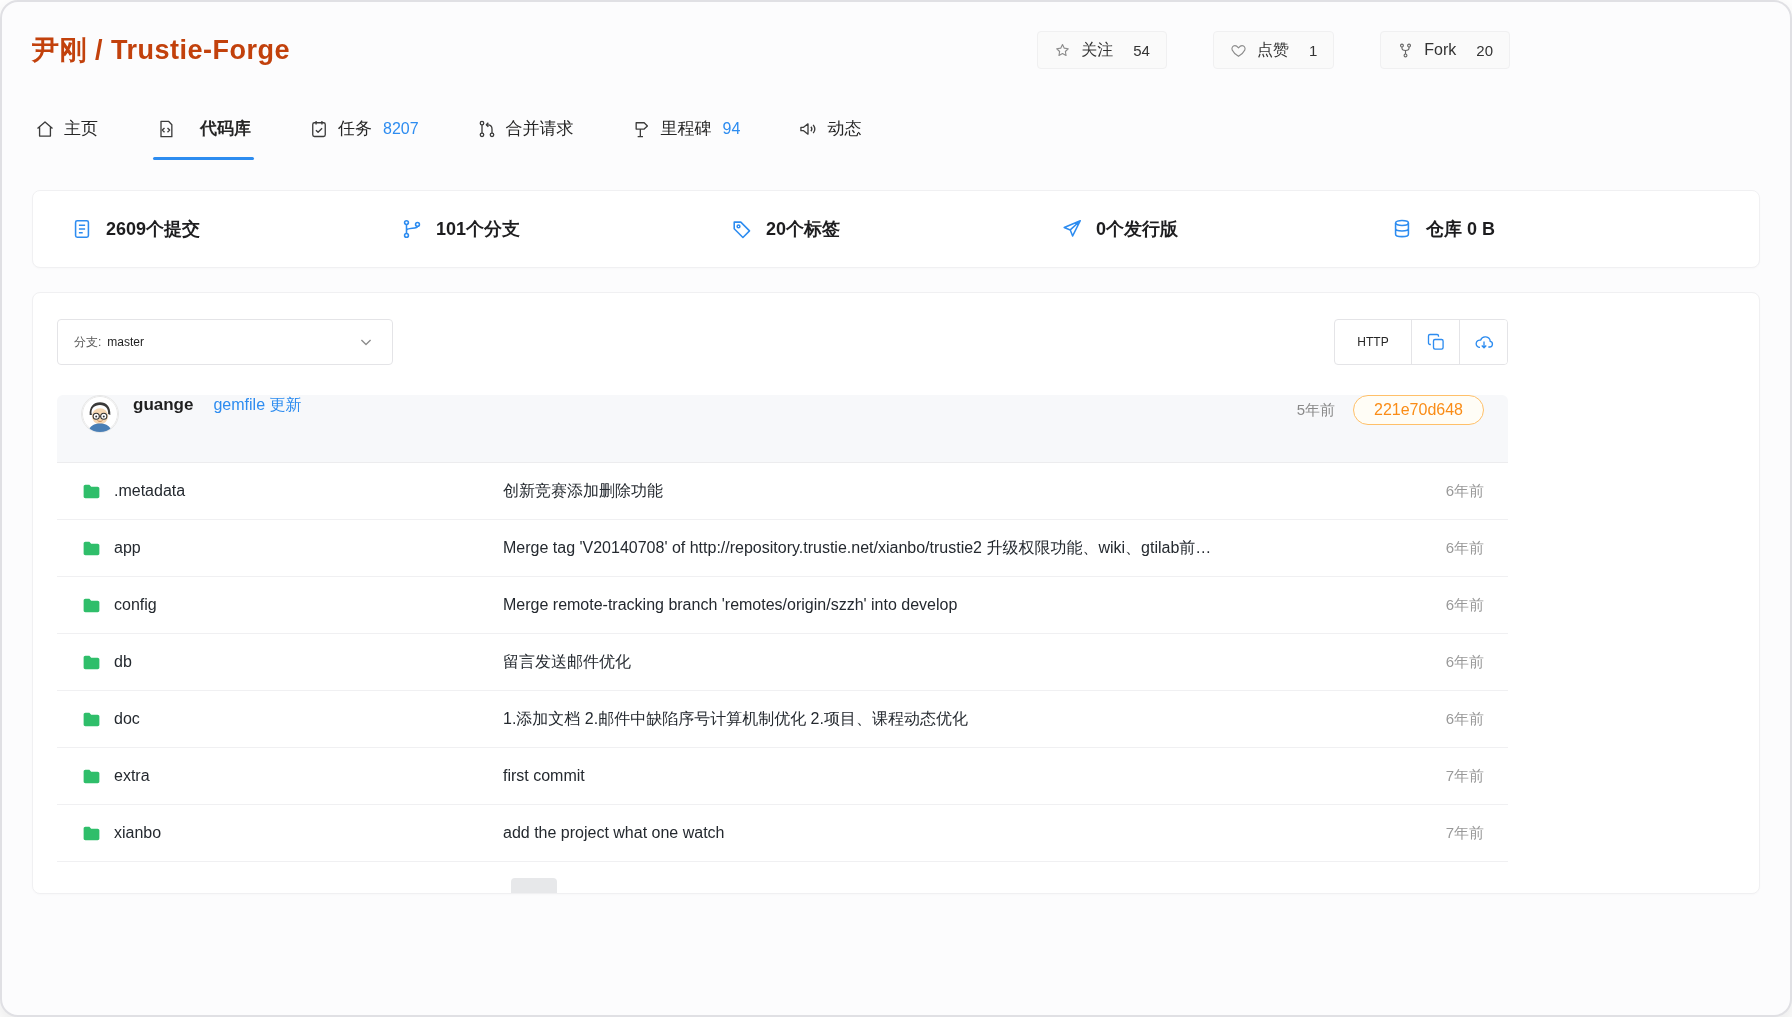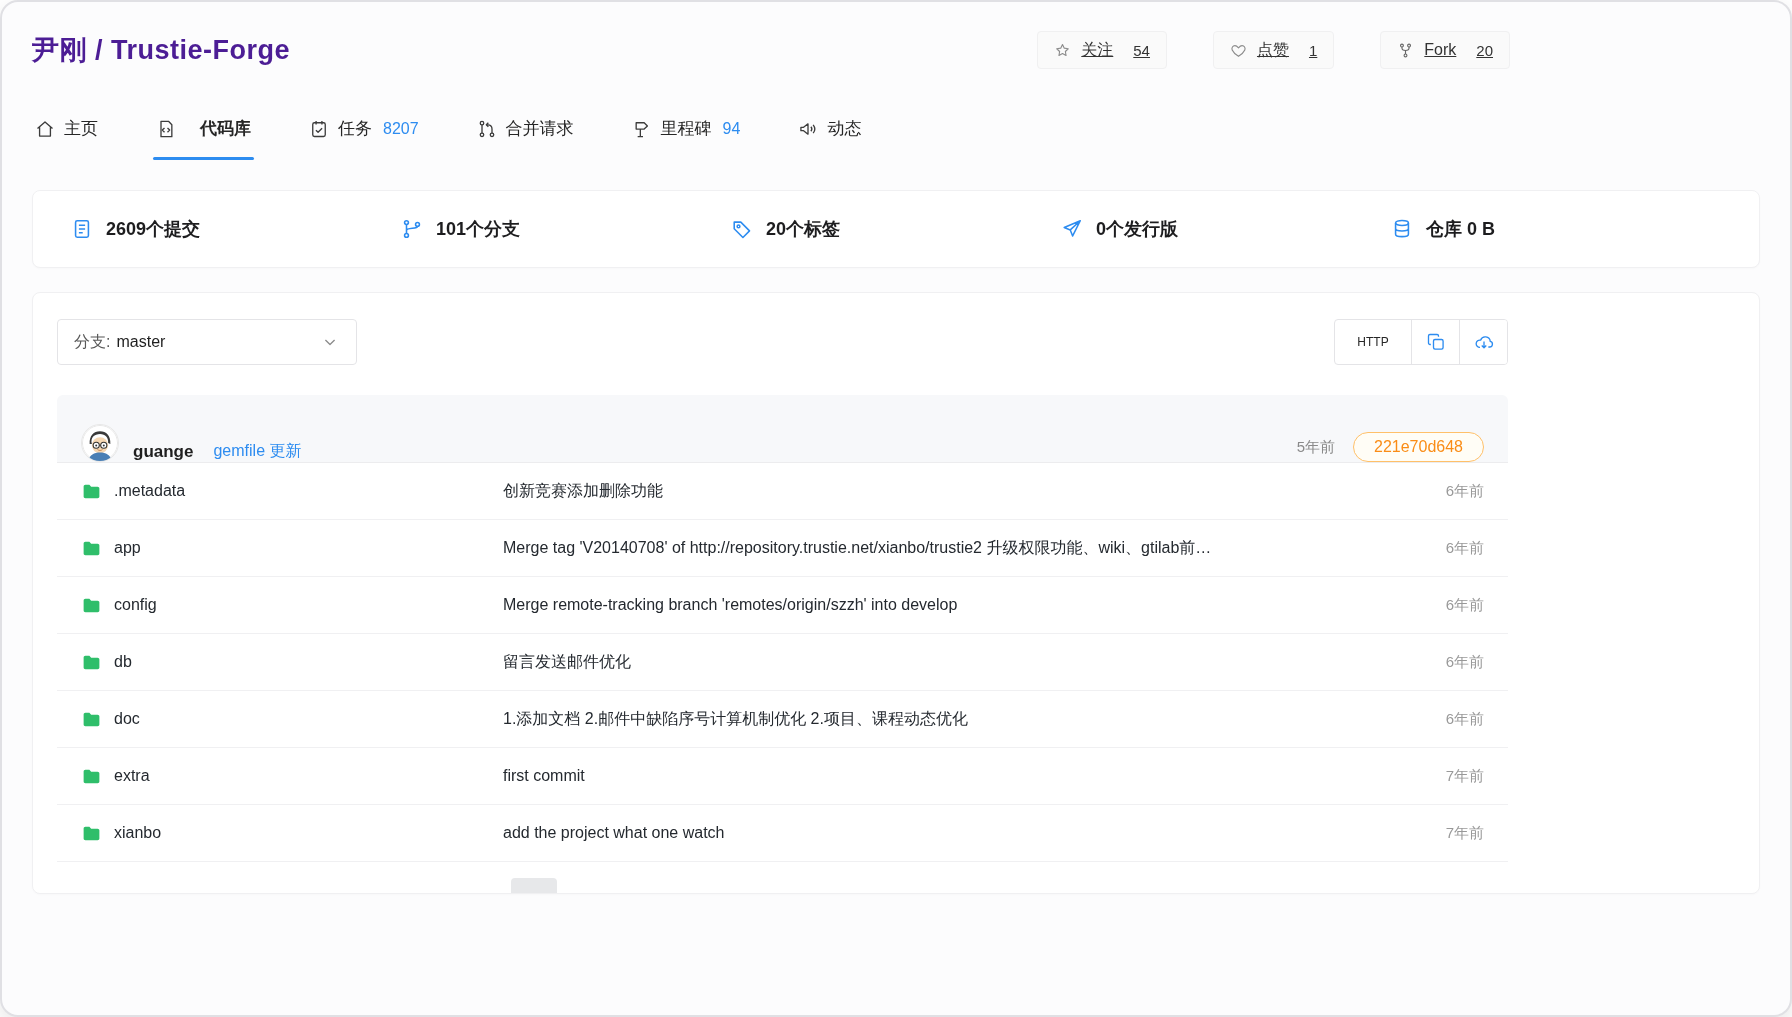--- a/index.html
+++ b/index.html
@@ -5,24 +5,24 @@
   * { margin:0; padding:0; box-sizing:border-box; }
   html,body { width:1792px; height:1017px; background:#ffffff; font-family:"Liberation Sans","DejaVu Sans",sans-serif; }
   .frame{
     position:absolute; inset:0;
     border:2px solid #e0e0e4; border-radius:18px;
     background:#fcfcfd; overflow:hidden;
     box-shadow:0 8px 22px rgba(0,0,0,.10);
   }
   
   .header{ height:78px; display:flex; align-items:center; justify-content:space-between; padding:18px 280px 0 30px; }
-  .page-title{ font-size:27px; font-weight:600; color:#4c1d95; letter-spacing:.5px; }
+  .page-title{ font-size:27px; font-weight:600; color:#c2410c; letter-spacing:.5px; }
   .header-actions{ display:flex; gap:46px; align-items:center; }
   .hbtn{ display:flex; align-items:center; gap:10px; height:38px; padding:0 16px;
-         background:#fafafa; border:1px solid #f0f0f1; border-radius:4px; cursor:pointer; font-size:16px; color:#333;text-decoration:underline; }
+         background:#fafafa; border:1px solid #f0f0f1; border-radius:4px; cursor:pointer; font-size:16px; color:#333; }
   .hbtn .count{ margin-left:10px; font-size:15px; color:#333; }
   .ic{ width:20px; height:20px; display:block; }
   .ic-sm{ width:17px; height:17px; display:block; }
   .gray-ic{ color:#8c8c8c; }
   .mid-ic{ color:#666; }
   
   .tabs{ height:84px; display:flex; align-items:flex-end; padding:0 30px; gap:52px; }
   .tab{ position:relative; display:flex; align-items:center; gap:9px; padding:0 3px 24px 3px;
         font-size:17px; color:#262626; cursor:pointer; }
   .tab .t-ic{ color:#3c3c3c; }
@@ -38,36 +38,36 @@
   .stat{ width:330px; display:flex; align-items:center; gap:13px; font-size:18px; font-weight:600; color:#1d1d1f; cursor:pointer; }
   .stat:last-child{ width:auto; }
   .stat .s-ic{ color:var(--accent,#2d8cf0); width:22px; height:22px; }
   
   .main-card{ margin:24px 30px 0 30px; height:602px; background:#fff; border:1px solid #f0f0f2;
         border-radius:8px; padding:26px 24px 0 24px; overflow:hidden;
         box-shadow:0 1px 2px rgba(0,0,0,.02); }
   .card-inner{ width:1451px; }
   
   .repo-bar{ display:flex; justify-content:space-between; align-items:center; height:46px; }
-  .branch-select{ width:300px; height:46px; border:1px solid #e4e4e7; border-radius:4px;
-        display:flex; align-items:center; padding:0 16px; font-size:16px; cursor:pointer; background:#fff; }
+  .branch-select{ width:336px; height:46px; border:1px solid #e4e4e7; border-radius:4px;
+        display:flex; align-items:center; padding:0 16px; font-size:12px; cursor:pointer; background:#fff; }
   .branch-select .lbl{ color:#595959; }
   .branch-select .val{ color:#1f1f1f; margin-left:6px; }
   .branch-select .chev{ margin-left:auto; color:#8c8c8c; }
   .clone-group{ display:flex; height:46px; border:1px solid #e4e4e7; border-radius:4px; overflow:hidden; background:#fff; }
   .clone-group .proto{ width:76px; display:flex; align-items:center; justify-content:center;
         font-size:12px; color:#262626; cursor:pointer; }
   .clone-group .url{ width:212px; display:flex; align-items:center; padding:0 12px;
         border-left:1px solid #e4e4e7; font-size:15px; color:var(--url-text,#5a7ca6);
         white-space:nowrap; overflow:hidden; }
   .clone-group .gbtn{ width:48px; display:flex; align-items:center; justify-content:center;
         border-left:1px solid #e4e4e7; cursor:pointer; color:var(--accent,#2d8cf0); background:#fff; border-top:none; border-bottom:none; border-right:none; }
   
   .commit-row{ margin-top:30px; height:68px; background:#f7f8fa; border-radius:6px 6px 0 0;
-        display:flex; align-items:flex-end; padding:0 24px; border-bottom:1px solid #ececee; }
+        display:flex; align-items:flex-start; padding:0 24px; border-bottom:1px solid #ececee; }
   .avatar{ width:38px; height:38px; border-radius:50%; overflow:hidden; background:#fff; border:1px solid #e8e8e8; flex:0 0 auto; }
   .commit-author{ margin-left:14px; font-size:17px; font-weight:700; color:#1f1f1f; }
   .commit-msg{ margin-left:20px; font-size:16px; color:var(--accent,#2d8cf0); cursor:pointer; }
   .commit-right{ margin-left:auto; display:flex; align-items:center; }
   .commit-time{ font-size:15px; color:#8a8a8a; }
   .hash-pill{ margin-left:18px; height:30px; border-radius:15px; display:flex; align-items:center;
         padding:0 20px; font-size:16px; color:var(--orange-text,#fa8c16);
         border:1px solid var(--orange-border,#ffc069); background:var(--orange-bg,#fffdf6); cursor:pointer; }
   
   .file-row{ display:flex; align-items:center; height:57px; padding:0 24px; border-bottom:1px solid #f0f0f2; }

